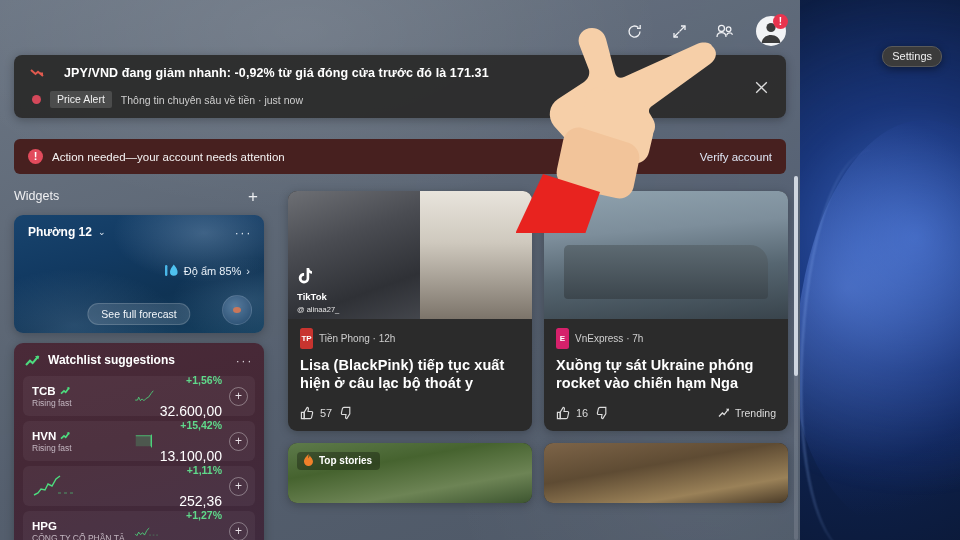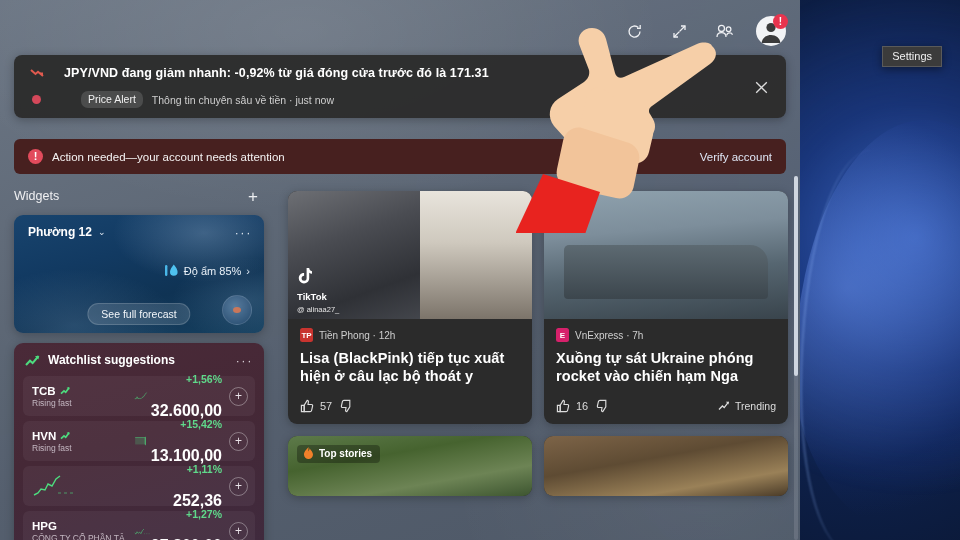--- a/index.html
+++ b/index.html
@@ -63,39 +63,39 @@
     background:#f2f3f5; display:flex; align-items:center; justify-content:center; overflow:hidden;
   }
   #avatarBadge{
     position:absolute; right:-2px; top:-2px; width:15px; height:15px; border-radius:50%;
     background:#e8344e; color:#fff; font-size:10px; font-weight:bold;
     display:flex; align-items:center; justify-content:center; line-height:1;
   }
   #tooltip{
     position:absolute; right:18px; top:46px;
     background:#3b3b3b; color:#f0f0f0; font-size:11px;
-    padding:3px 9px 4px; border:1px solid #5a5a5a; border-radius:0;
+    padding:3px 9px 4px; border:1px solid #5a5a5a; border-radius:10px;
     box-shadow:0 2px 8px rgba(0,0,0,.45);
     z-index:60;
   }
 
   
   #alertBanner{
     position:absolute; left:14px; top:55px; width:772px; height:63px;
     background:rgba(44,44,44,.97); border-radius:8px;
     box-shadow:0 2px 10px rgba(0,0,0,.28);
   }
   #alertRow1{ position:absolute; left:16px; top:11px; display:flex; align-items:center; gap:20px; }
   .alertIcon{ width:14px; height:12px; }
   #alertTitle{ font-size:12.5px; font-weight:bold; color:#ffffff; letter-spacing:.1px; }
   #alertRow2{ position:absolute; left:18px; top:36px; display:flex; align-items:center; gap:9px; }
   .dot{ width:9px; height:9px; border-radius:50%; background:#d4485a; }
   .pill{
     background:rgba(255,255,255,.14); color:#f1f1f1;
-    font-size:10.5px; padding:2px 7px 3px; border-radius:7px;margin-left:31px;
+    font-size:10.5px; padding:2px 7px 3px; border-radius:2px;
   }
   .subtle{ font-size:10.5px; color:#cfcfcf; }
   #alertClose{
     position:absolute; right:10px; top:17px; width:30px; height:30px;
     display:flex; align-items:center; justify-content:center; cursor:pointer; color:#dcdcdc;
   }
 
   
   #actionBanner{
     position:absolute; left:14px; top:139px; width:772px; height:35px;
@@ -167,21 +167,21 @@
   .wlRow{
     display:flex; align-items:center; height:40px; margin-bottom:5px;
     background:rgba(255,255,255,.05); border-radius:6px; padding:0 7px 0 9px; cursor:pointer;
   }
   .wlLeft{ width:104px; }
   .wlSym{ font-size:11.5px; font-weight:bold; color:#ffffff; display:flex; align-items:center; gap:4px; }
   .wlSub{ font-size:8.5px; color:#c3b6c0; margin-top:1px; white-space:nowrap; overflow:hidden; text-overflow:ellipsis; width:102px; }
   .wlSpark{ width:44px; height:26px; }
   .wlRight{ margin-left:auto; text-align:right; margin-right:7px; }
   .wlPct{ font-size:10.5px; font-weight:bold; color:#5fd98a; }
-  .wlPrice{ font-size:16px; font-weight:bold; color:#ffffff; margin-top:17px; }
+  .wlPrice{ font-size:14px; font-weight:normal; color:#ffffff; margin-top:17px; }
   .wlAdd{
     width:19px; height:19px; border-radius:50%; border:1px solid rgba(255,255,255,.35);
     color:#e9e2e8; font-size:12px; display:flex; align-items:center; justify-content:center;
     cursor:pointer; line-height:1; flex:none;
   }
 
   
   #feed{ position:absolute; left:288px; top:185px; width:500px; }
   #feedTabs{ display:flex; gap:34px; padding-left:4px; height:26px; }
   .tab{ font-size:12.5px; color:#d8dbe0; cursor:pointer; position:relative; padding-bottom:6px; }
@@ -221,21 +221,21 @@
     font-style:italic; font-weight:bold; letter-spacing:.5px;
   }
   .topStories{
     position:absolute; left:9px; top:9px; display:flex; align-items:center; gap:5px;
     background:rgba(0,0,0,.30); padding:2px 8px 3px 6px; border-radius:4px;
   }
   .topStoriesText{ font-size:10px; font-weight:bold; color:#fff; }
   .cbody{ padding:9px 12px 0; }
   .src{ display:flex; align-items:center; gap:6px; }
   .srcLogo{
-    width:13px; height:14px; border-radius:2.5px; font-size:8px; font-weight:bold;
+    width:13px; height:21px; border-radius:2.5px; font-size:8px; font-weight:bold;
     color:#fff; display:flex; align-items:center; justify-content:center; flex:none;
   }
   .srcName{ font-size:10px; color:#cfcfcf; }
   .headline{
     font-size:14.5px; font-weight:bold; color:#ffffff; line-height:1.26;
     margin-top:7px; letter-spacing:.1px;
   }
   .cfoot{ display:flex; align-items:center; gap:8px; padding:13px 12px 11px; }
   .react{ display:flex; align-items:center; gap:6px; color:#dcdcdc; font-size:11px; }
   .trending{ margin-left:auto; display:flex; align-items:center; gap:5px; color:#dcdcdc; font-size:10.5px; }

